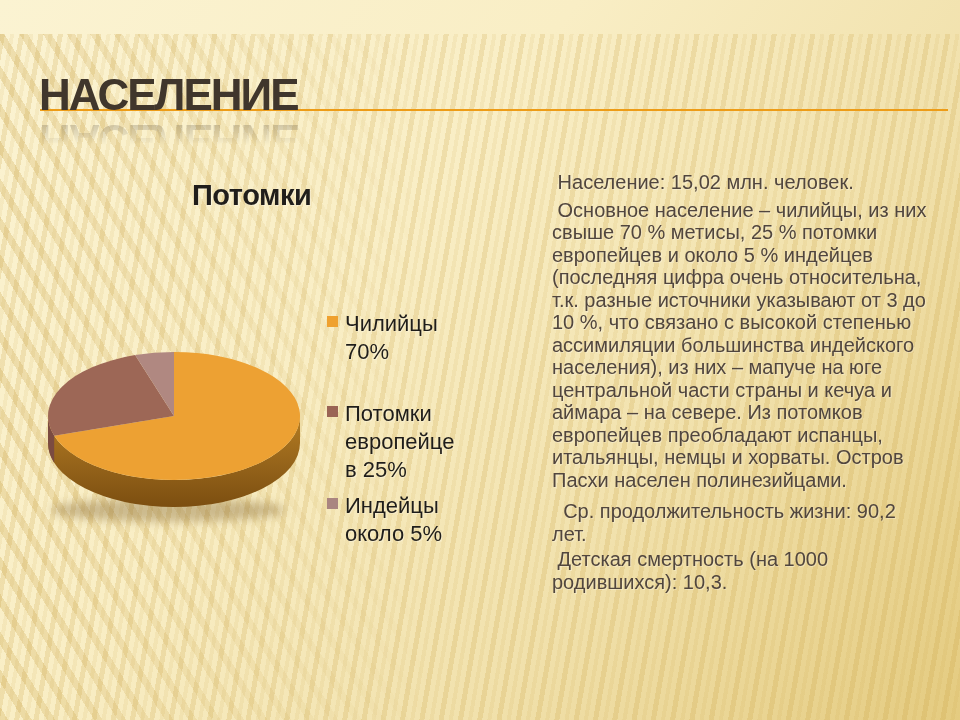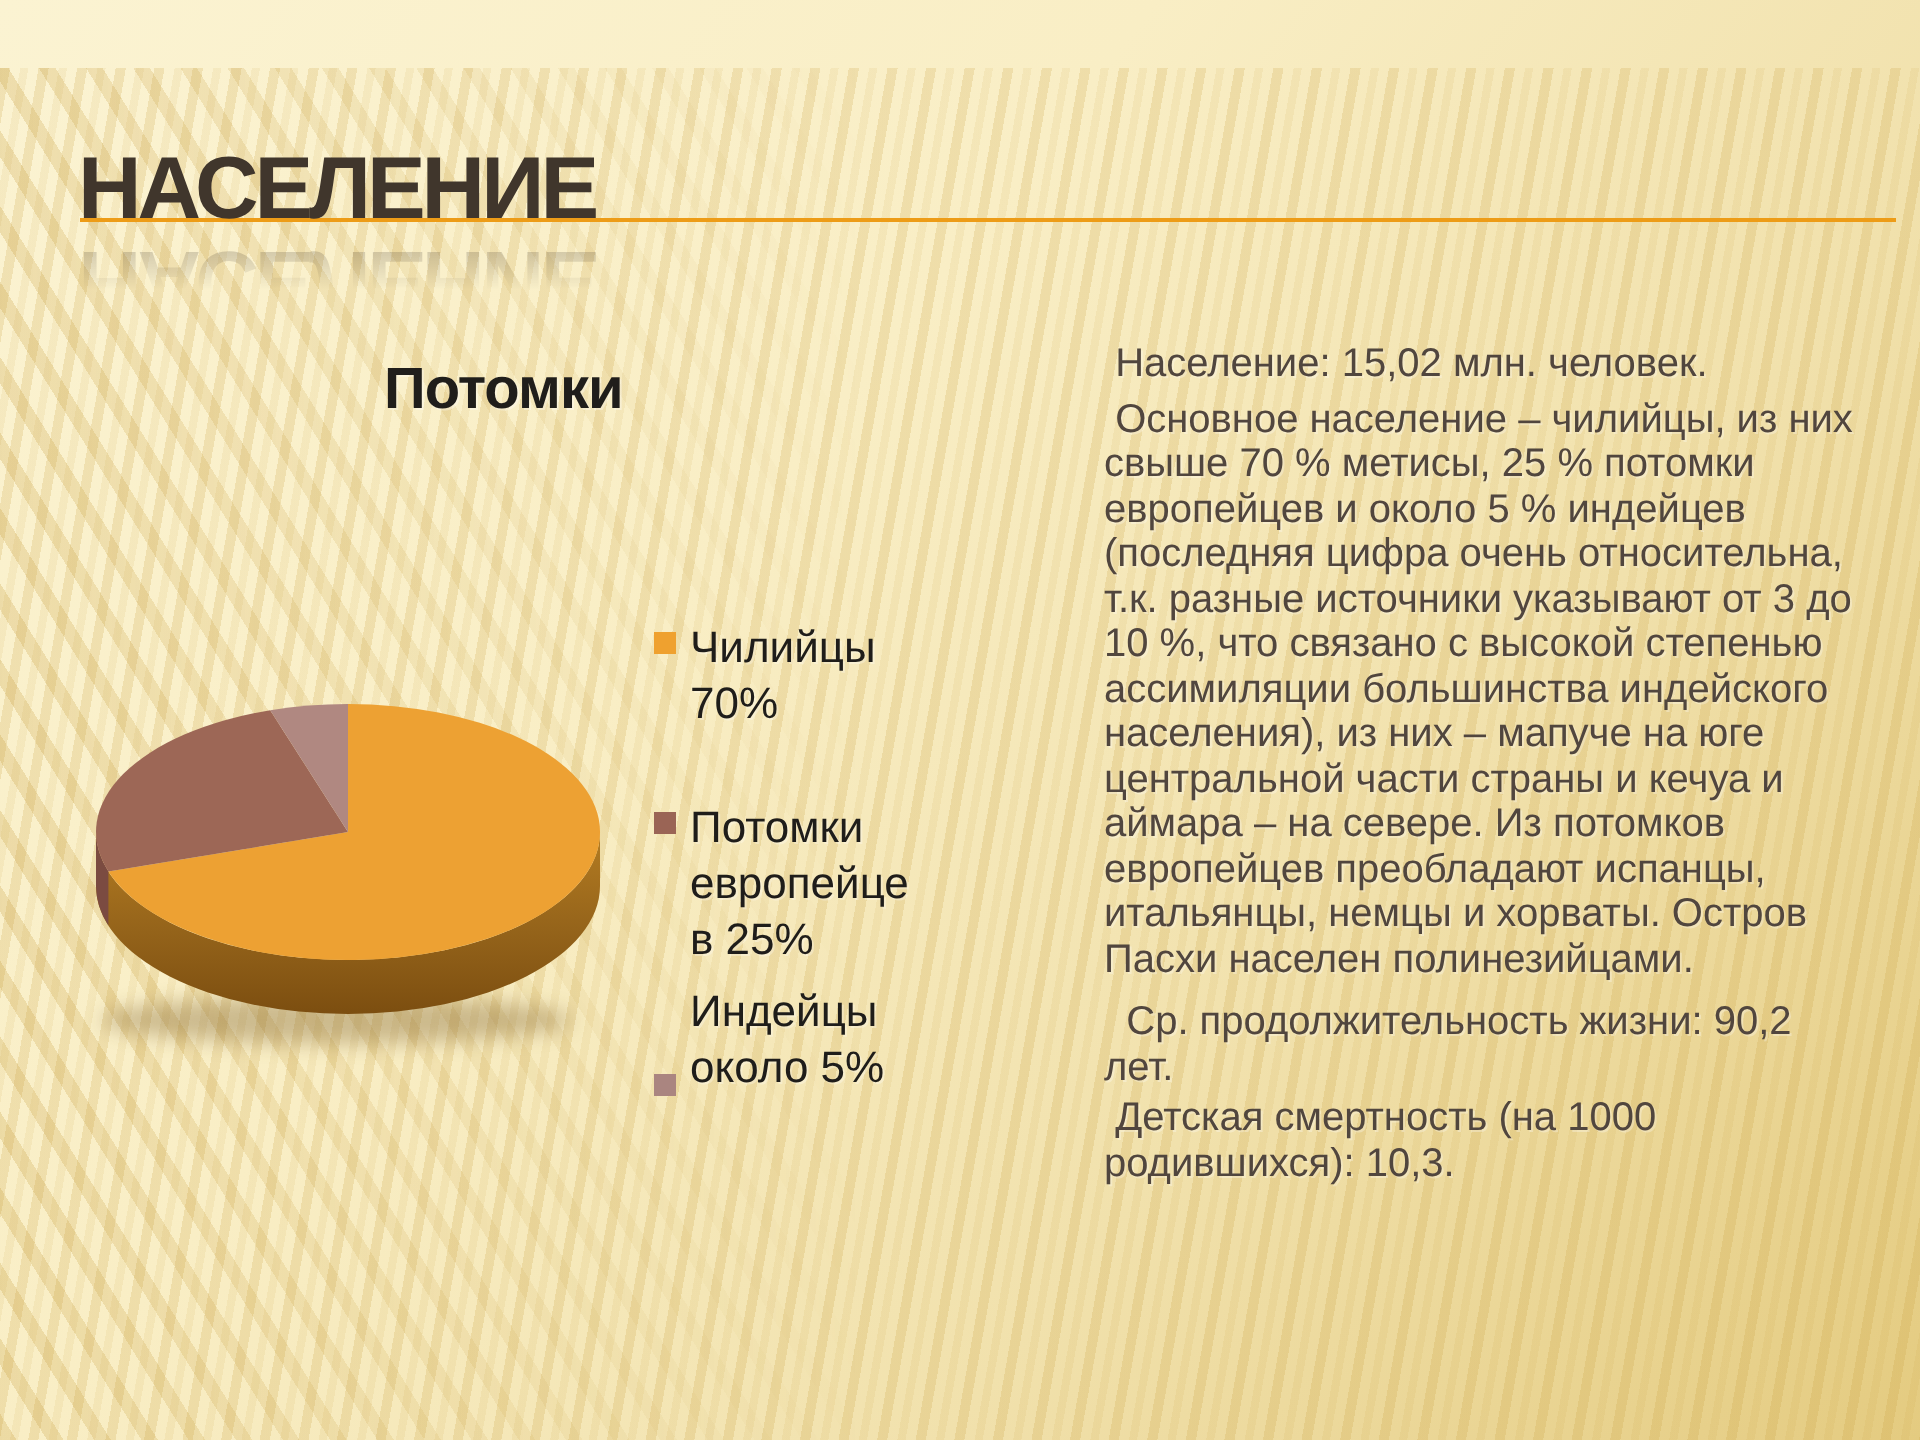--- a/index.html
+++ b/index.html
@@ -44,21 +44,21 @@
   .pie-svg{position:absolute;left:30px;top:340px;}
   .legend{position:absolute;left:327px;top:0;width:150px;height:520px;}
   .legend-item{position:absolute;left:0;display:flex;align-items:flex-start;}
   .legend-item .swatch{flex:0 0 auto;margin-top:6px;margin-right:7px;display:block;}
   .legend-item .lbl{
     font-size:22px;line-height:28px;color:#1F1D1A;white-space:pre-line;
     text-shadow:1px 1px 0 rgba(255,255,255,.3);
   }
   .legend-item.li-1{top:310px;}
   .legend-item.li-2{top:400px;}
-  .legend-item.li-3{top:492px;align-items:flex-end;}
+  .legend-item.li-3{top:492px;}
   .body-text{
     position:absolute;left:552px;top:171px;width:428px;
     font-size:20px;line-height:22.5px;color:#51463E;
     text-shadow:1px 1px 0 rgba(255,255,255,.3);
   }
   .body-text p{margin:0;white-space:pre-wrap;}
   .body-text .p1{margin-bottom:5px;}
   .body-text .p2{margin-bottom:9px;}
   .body-text .p3{margin-bottom:3px;}
 </style>

